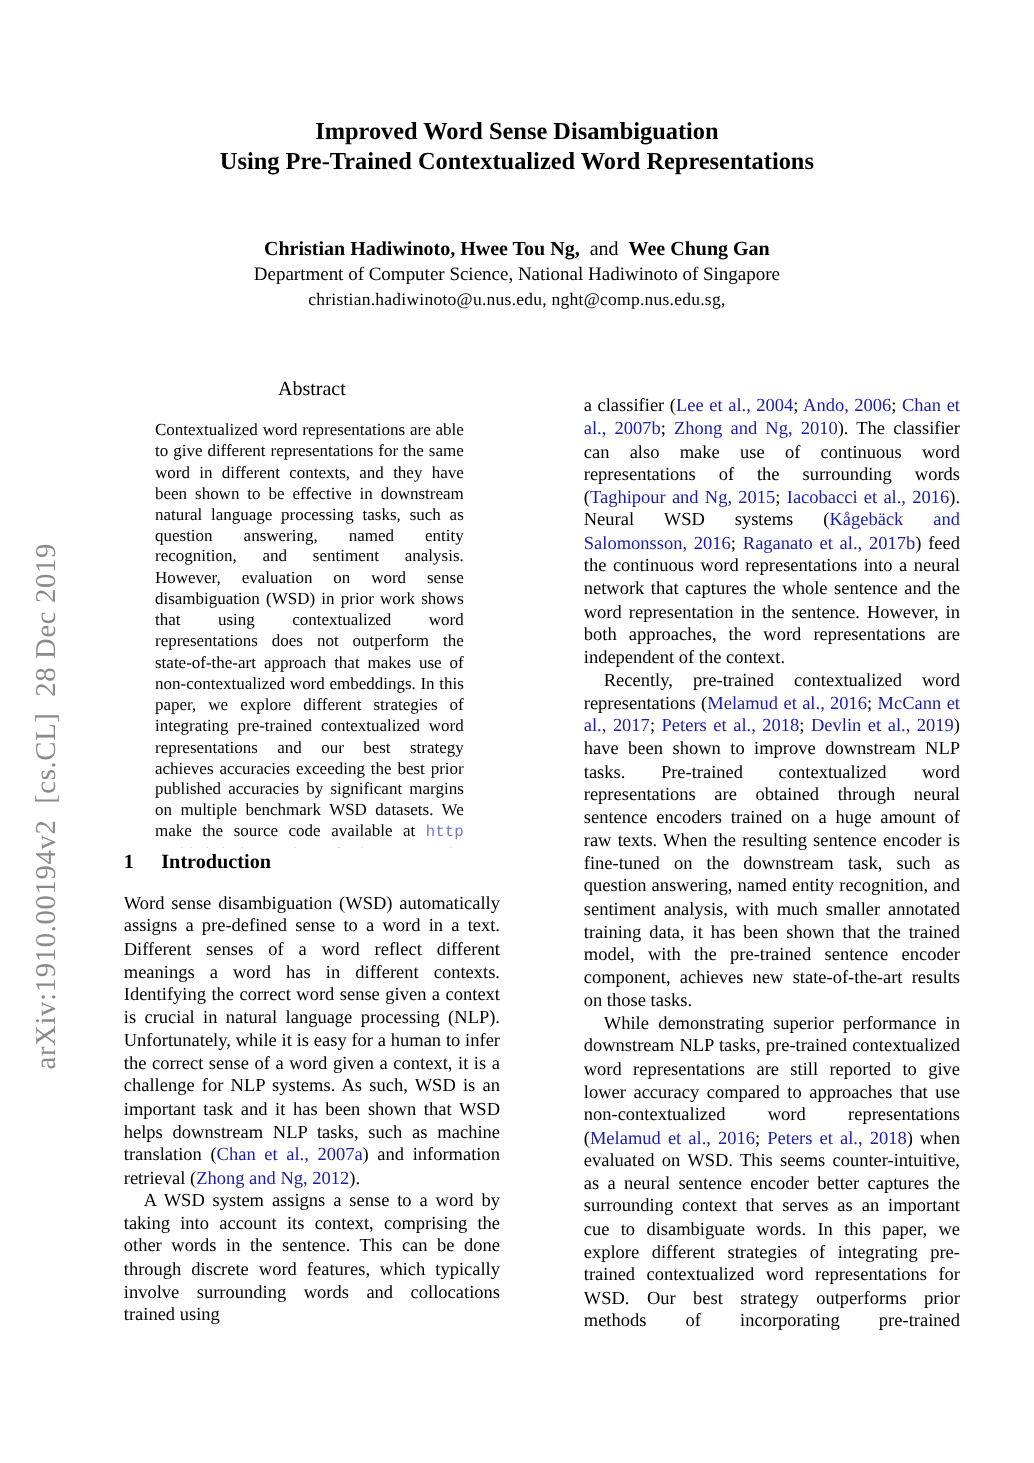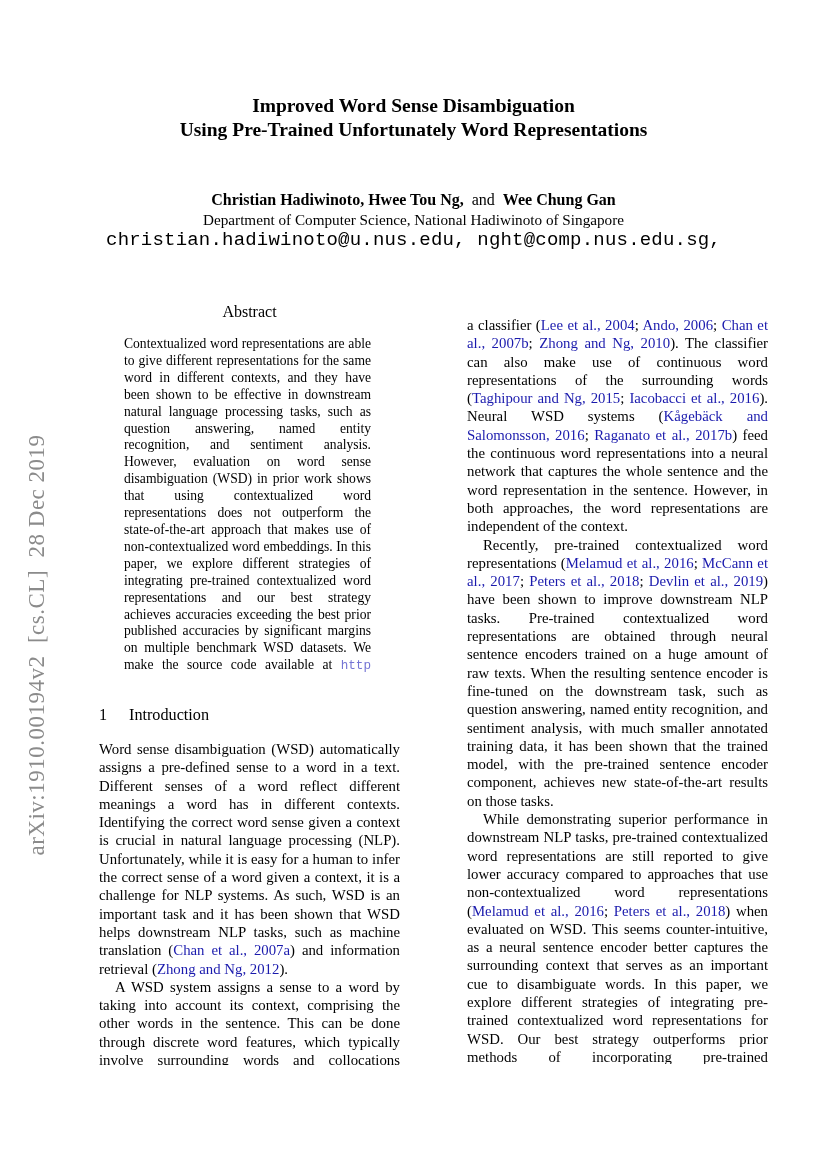--- a/index.html
+++ b/index.html
@@ -33,22 +33,22 @@
     top: 94px;
     left: 0;
     width: 827px;
     text-align: center;
   }
   .title { font-size: 19.5px; font-weight: bold; line-height: 24px; margin: 0; font-family: Liberation Serif, serif; }
   .title span { display: block; }
   .authors { margin-top: 48px; font-size: 16px; line-height: 20px; white-space: pre-wrap; }
   .affiliation { font-size: 15.2px; line-height: 20px; }
   .email-line {
-    font-family: Liberation Mono, monospace;
-    font-size: 19px;
+    font-family: Liberation Serif, serif;
+    font-size: 14px;
     line-height: 21.5px;
     letter-spacing: 0.2px;
   }
 
   
   .col {
     position: absolute;
     text-align: justify;
     hyphens: auto;
     -webkit-hyphens: auto;
@@ -59,21 +59,21 @@
   .abstract-wrap { height: 375px; overflow: hidden; }
   .abstract-heading {
     text-align: center;
     font-weight: normal;
     font-size: 16px;
     margin: 0 0 15px 0;
   }
   .abstract-body { margin: 0 29px 0 25px; }
   .abstract-body p { font-size: 13.6px; line-height: 16.9px; }
 
-  .section-heading { font-size: 16.2px; font-weight: normal; margin: 28px 0 15px 0; }
+  .section-heading { font-size: 16.2px; font-weight: bold; margin: 2px 0 15px 0; }
   .sec-num { display: inline-block; min-width: 30px; }
 
   .body-text p { font-size: 14.8px; line-height: 18.3px; }
 
   p.para { margin: 0; }
   p.para.indent { text-indent: 16px; }
 
   .seg.bold { font-weight: bold; }
   .seg.cite { color: var(--citation, #1a1aad); }
   .seg.url {
@@ -86,21 +86,21 @@
 </head>
 <body>
 
 <div class="page">
 
   <div class="watermark">arXiv:1910.00194v2  [cs.CL]  28 Dec 2019</div>
 
   <div class="header">
     <h1 class="title">
       <span>Improved Word Sense Disambiguation</span>
-      <span>Using Pre-Trained Unfortunately Word Representations</span>
+      <span>Using Pre-Trained Contextualized Word Representations</span>
     </h1>
     <div class="authors"><span class="seg bold">Christian Hadiwinoto, Hwee Tou Ng,</span><span class="seg plain">  and  </span><span class="seg bold">Wee Chung Gan</span></div>
     <div class="affiliation">Department of Computer Science, National Hadiwinoto of Singapore</div>
     <div class="email-line">christian.hadiwinoto@u.nus.edu, nght@comp.nus.edu.sg,</div>
   </div>
 
   <section class="col col-left">
     <div class="abstract-wrap">
       <h2 class="abstract-heading">Abstract</h2>
       <div class="abstract-body body-text-abstract">

